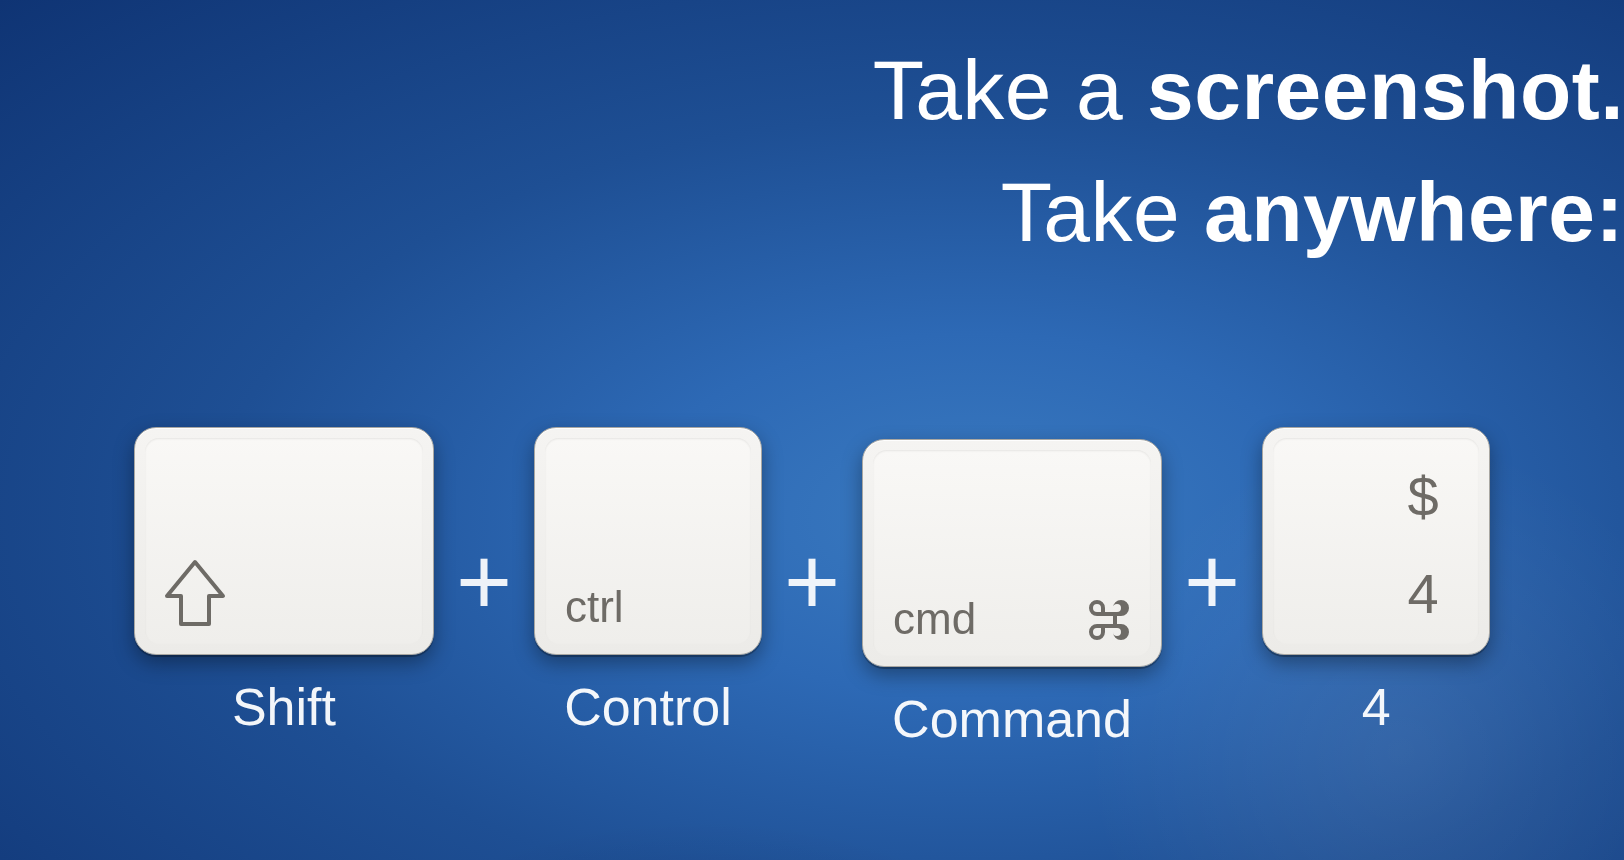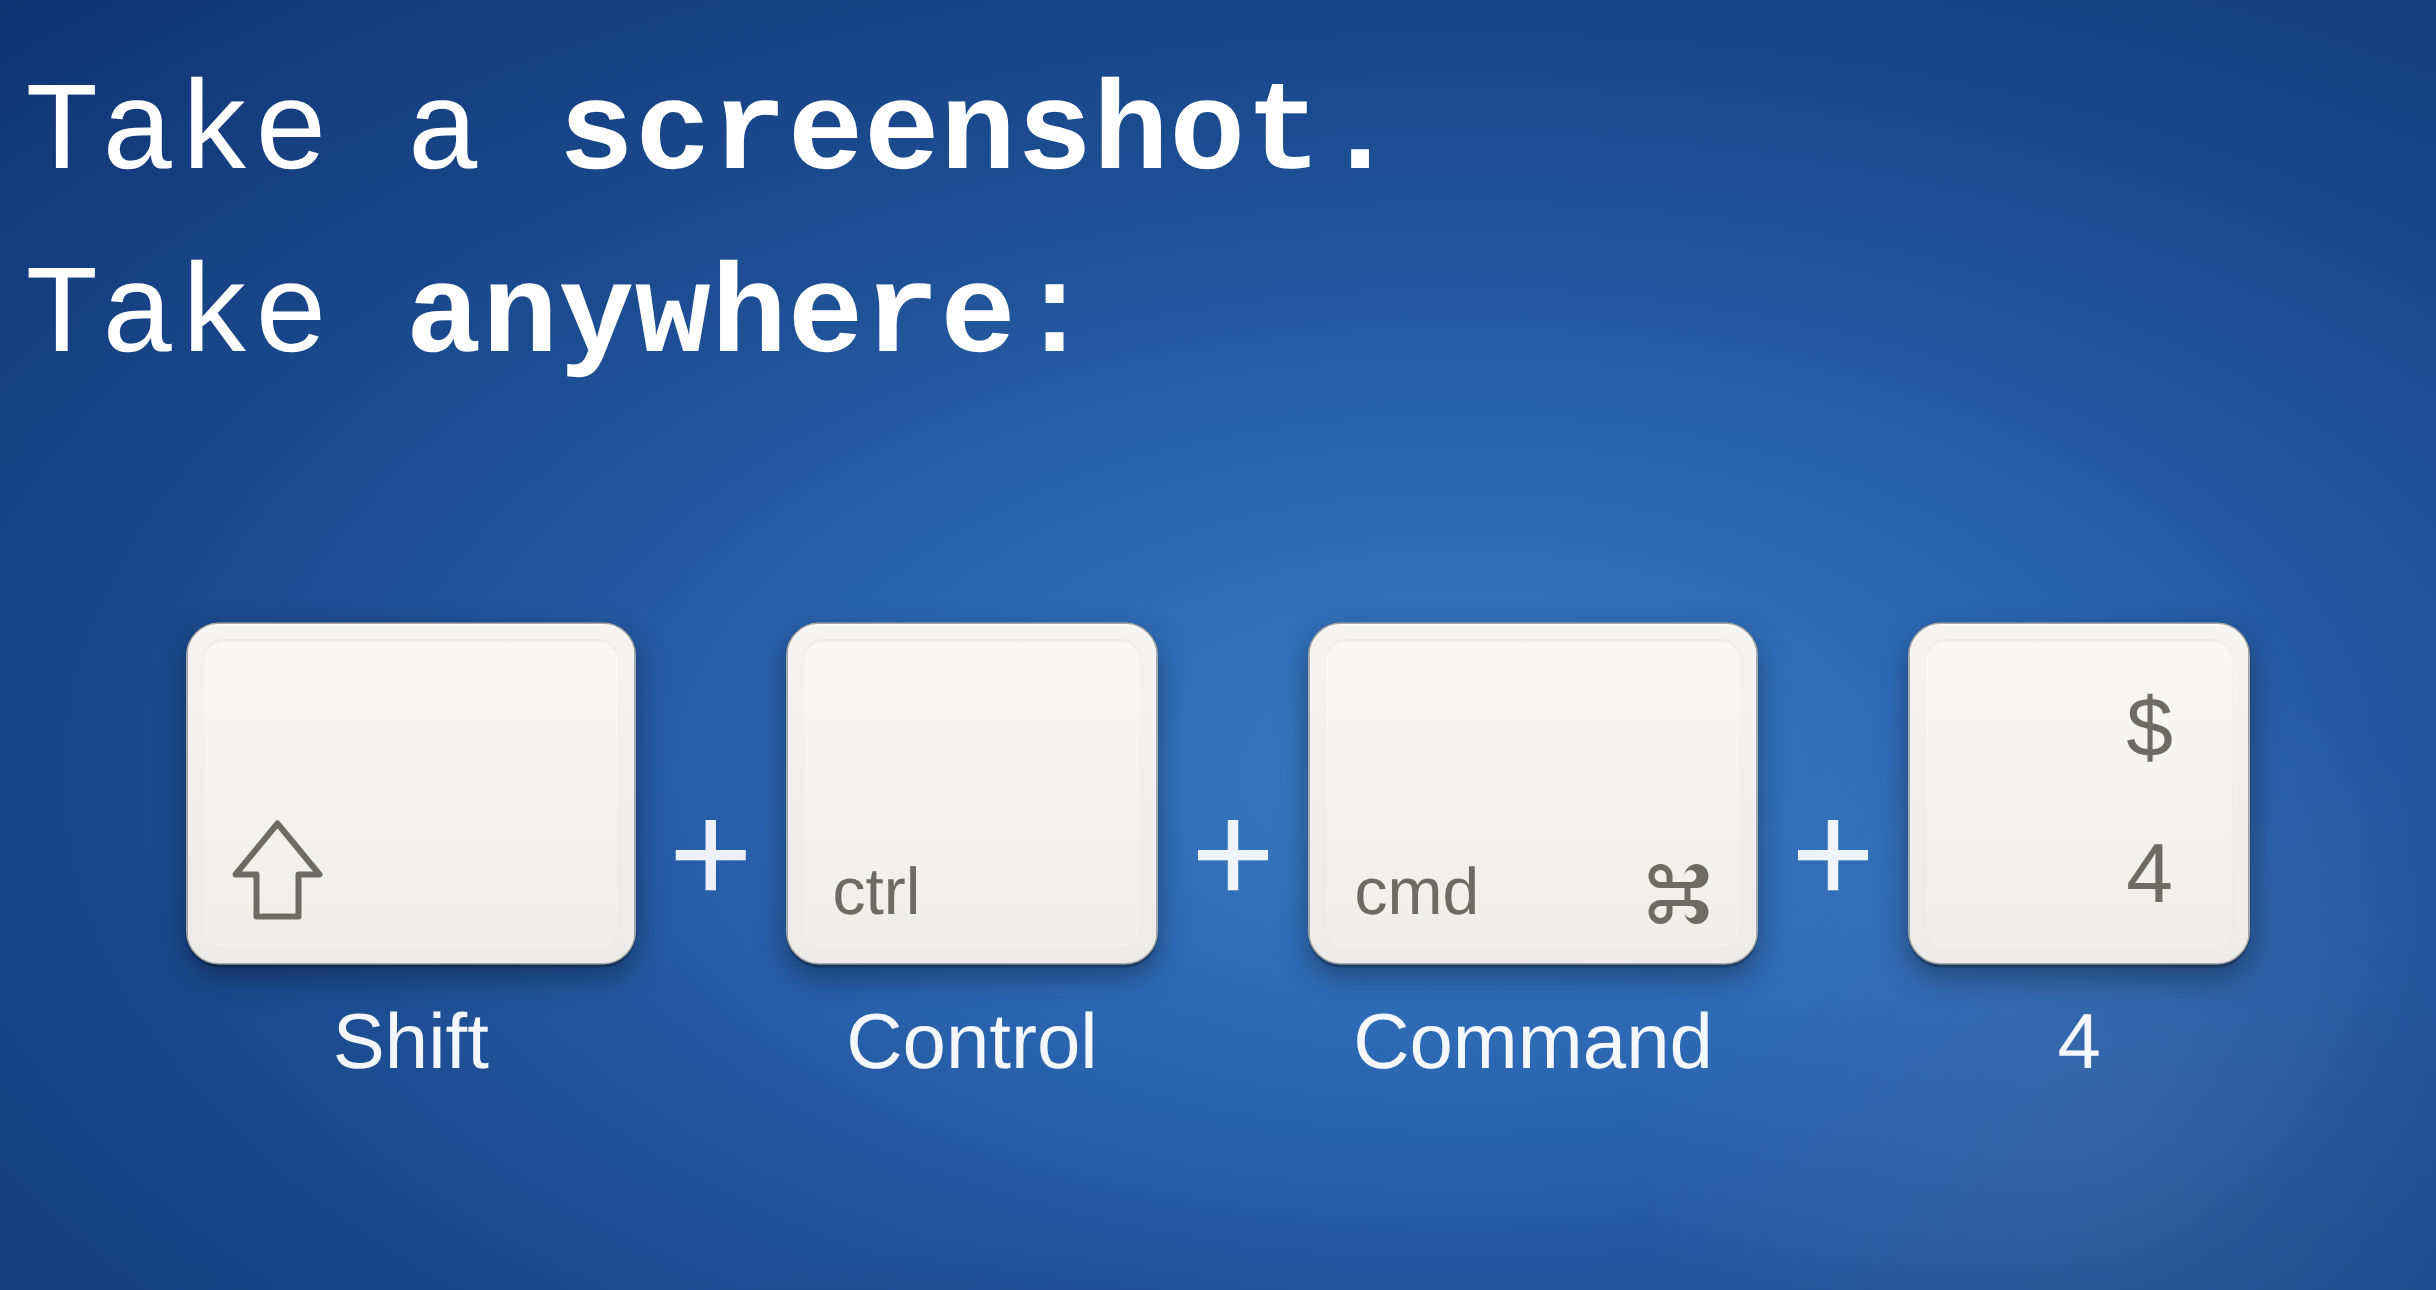--- a/index.html
+++ b/index.html
@@ -18,26 +18,25 @@
     background:
       radial-gradient(closest-side, rgba(255,255,255,0.08), rgba(255,255,255,0) 70%) 950px 300px / 900px 900px no-repeat,
       radial-gradient(closest-side, rgba(0,0,30,0.25), rgba(0,0,30,0) 70%) 100px 700px / 1200px 800px no-repeat;
     pointer-events: none;
   }
 
   .headline {
     position: absolute;
     top: 30px;
     left: 16px; right: 0;
-    text-align: left;
+    text-align: right;
     font-size: 84px;
     line-height: 1.45;
     font-weight: 300;
     letter-spacing: 0.5px;
-    font-family: Liberation Mono, monospace;
   }
   .headline .bold { font-weight: 700; }
 
   .shortcut-row {
     position: absolute;
     left: 40px; right: 40px;
     top: 415px;
     display: flex;
     align-items: center;
     justify-content: center;
@@ -66,22 +65,22 @@
     content: "";
     position: absolute;
     inset: 10px;
     border-radius: 14px;
     background: linear-gradient(#f9f8f6, #efeeeb);
     box-shadow: inset 0 1px 2px rgba(0,0,0,0.08);
   }
   .keycap > * { position: relative; z-index: 1; }
 
   .key-shift { width: 300px; height: 228px; }
-  .key-ctrl  { width: 248px; height: 228px; }
-  .key-cmd   { width: 300px; height: 228px; }
+  .key-ctrl  { width: 228px; height: 228px; }
+  .key-cmd   { width: 300px; height: 228px; margin-top: 24px; }
   .key-4     { width: 228px; height: 228px; }
 
   .plus {
     font-size: 96px;
     font-weight: 300;
     color: rgba(255,255,255,0.92);
     padding: 0 2px;
     line-height: 228px;
   }
 

